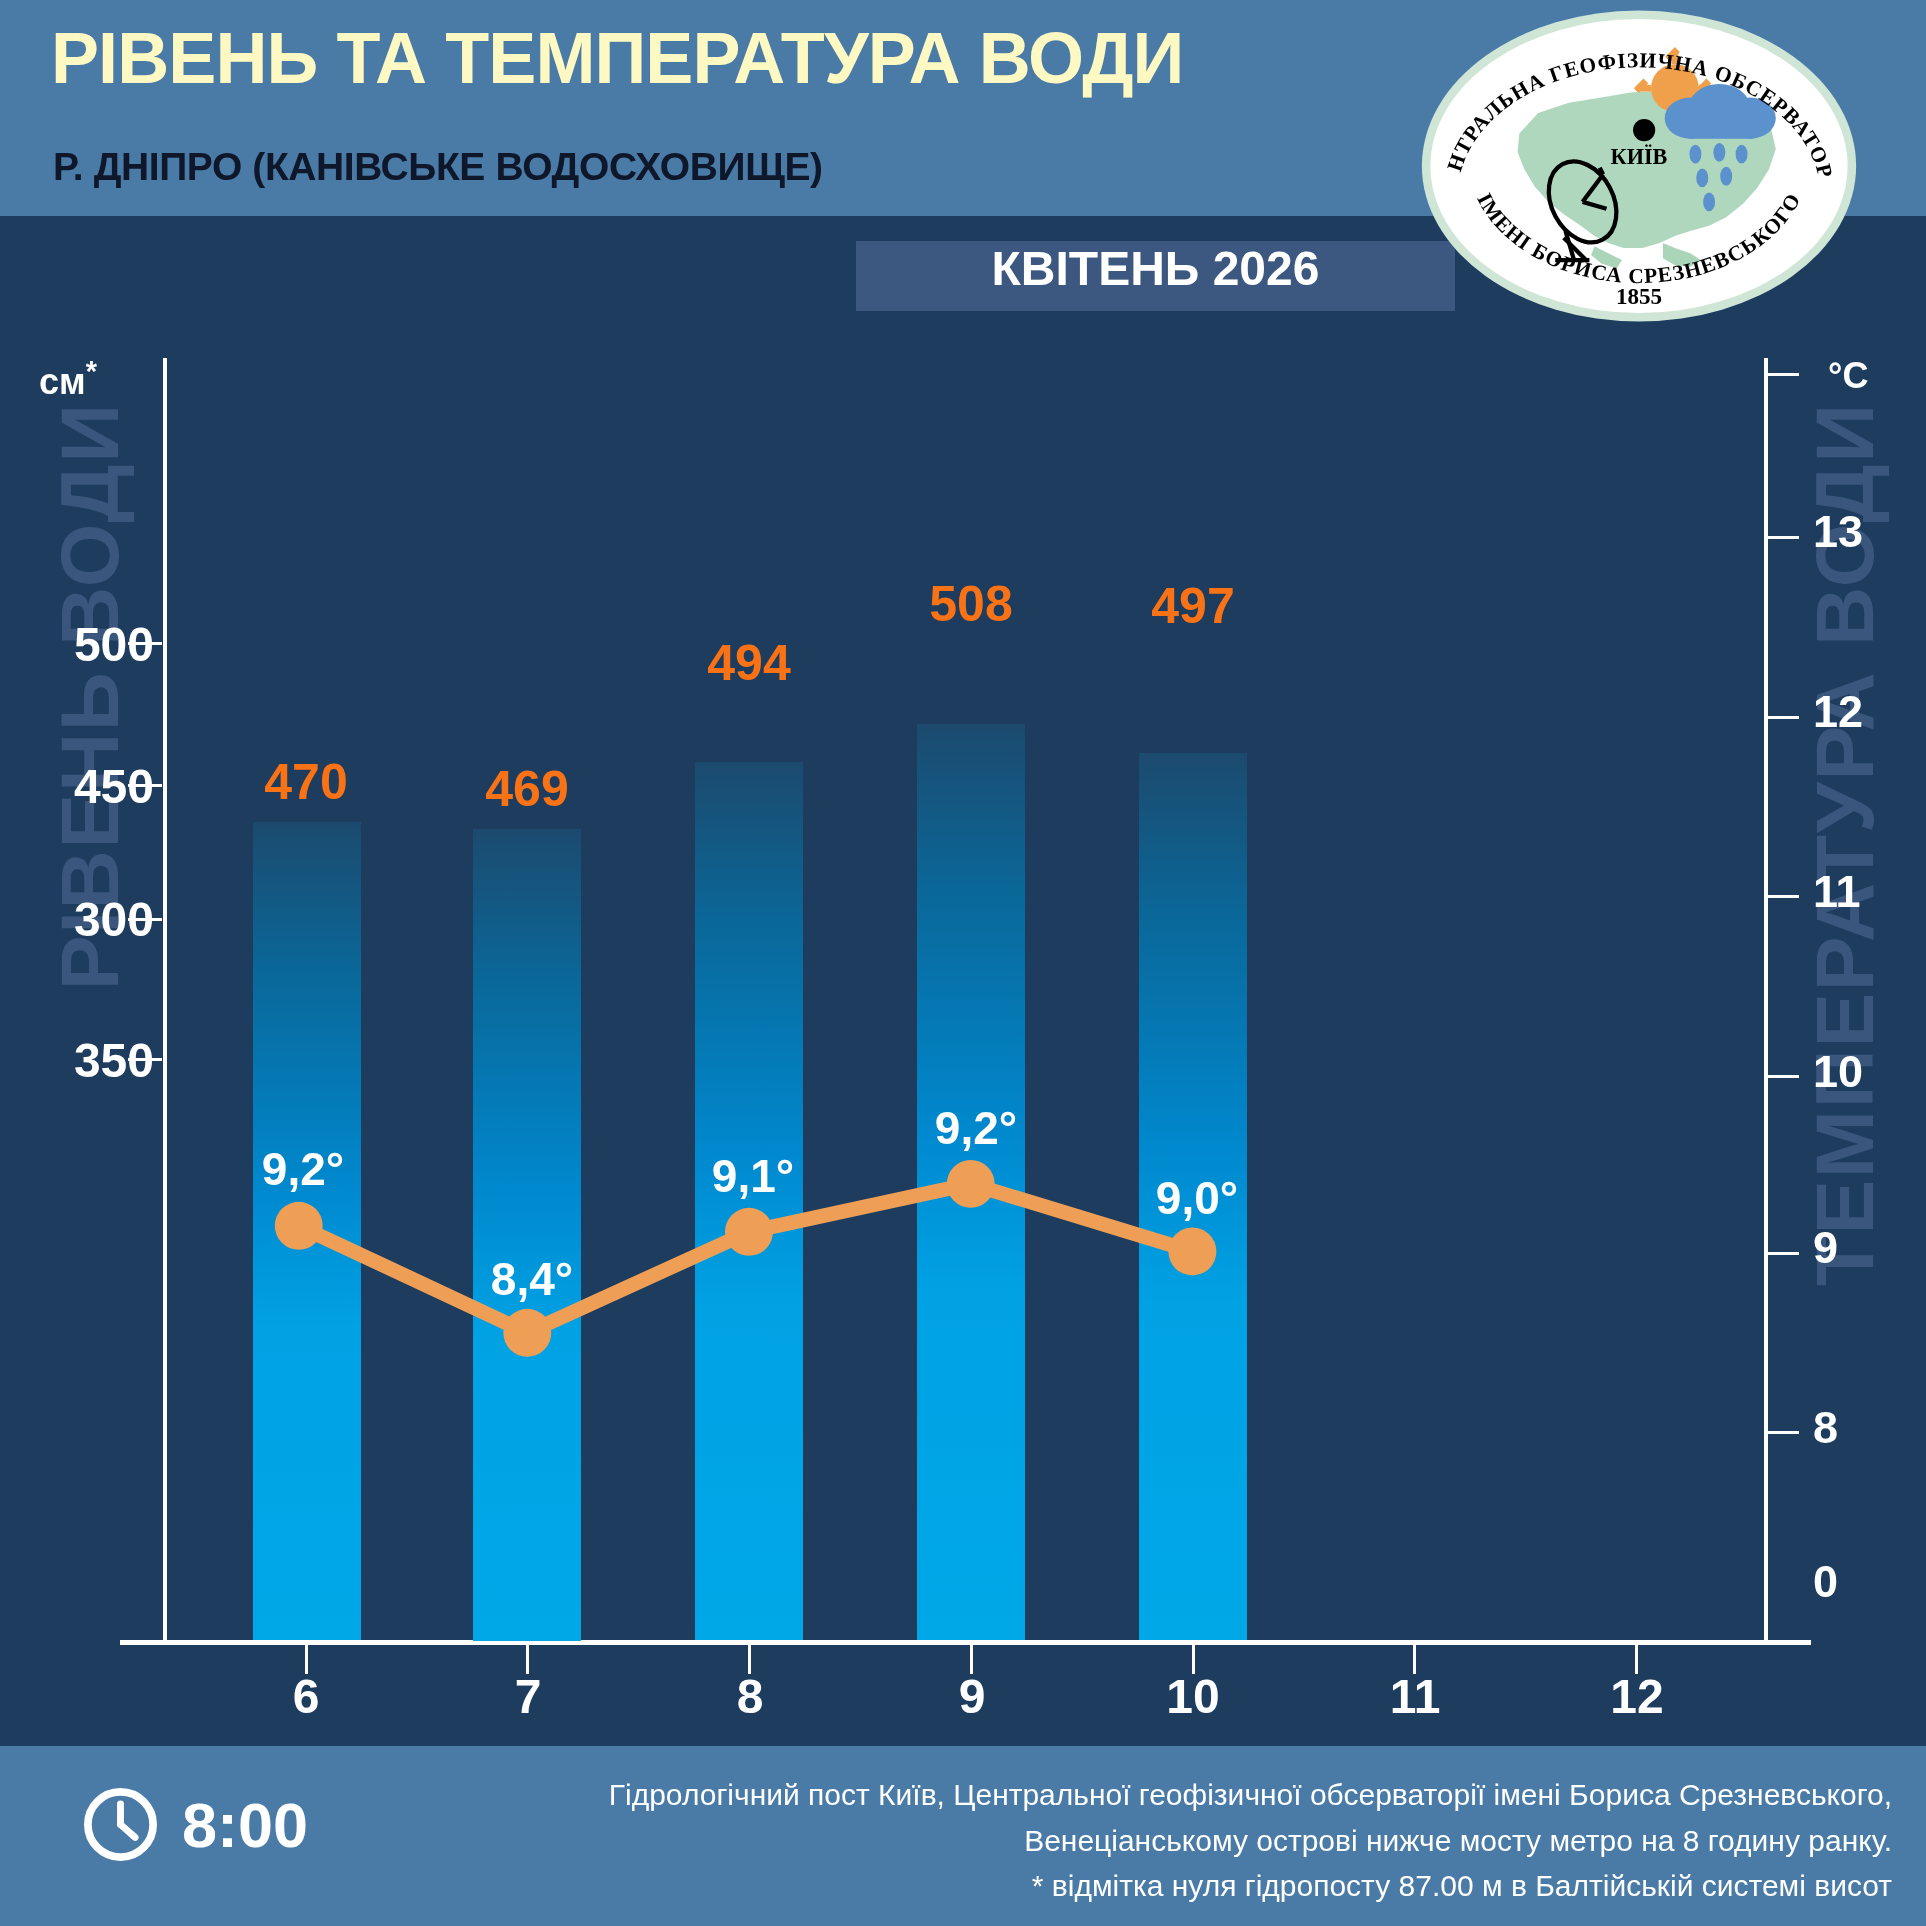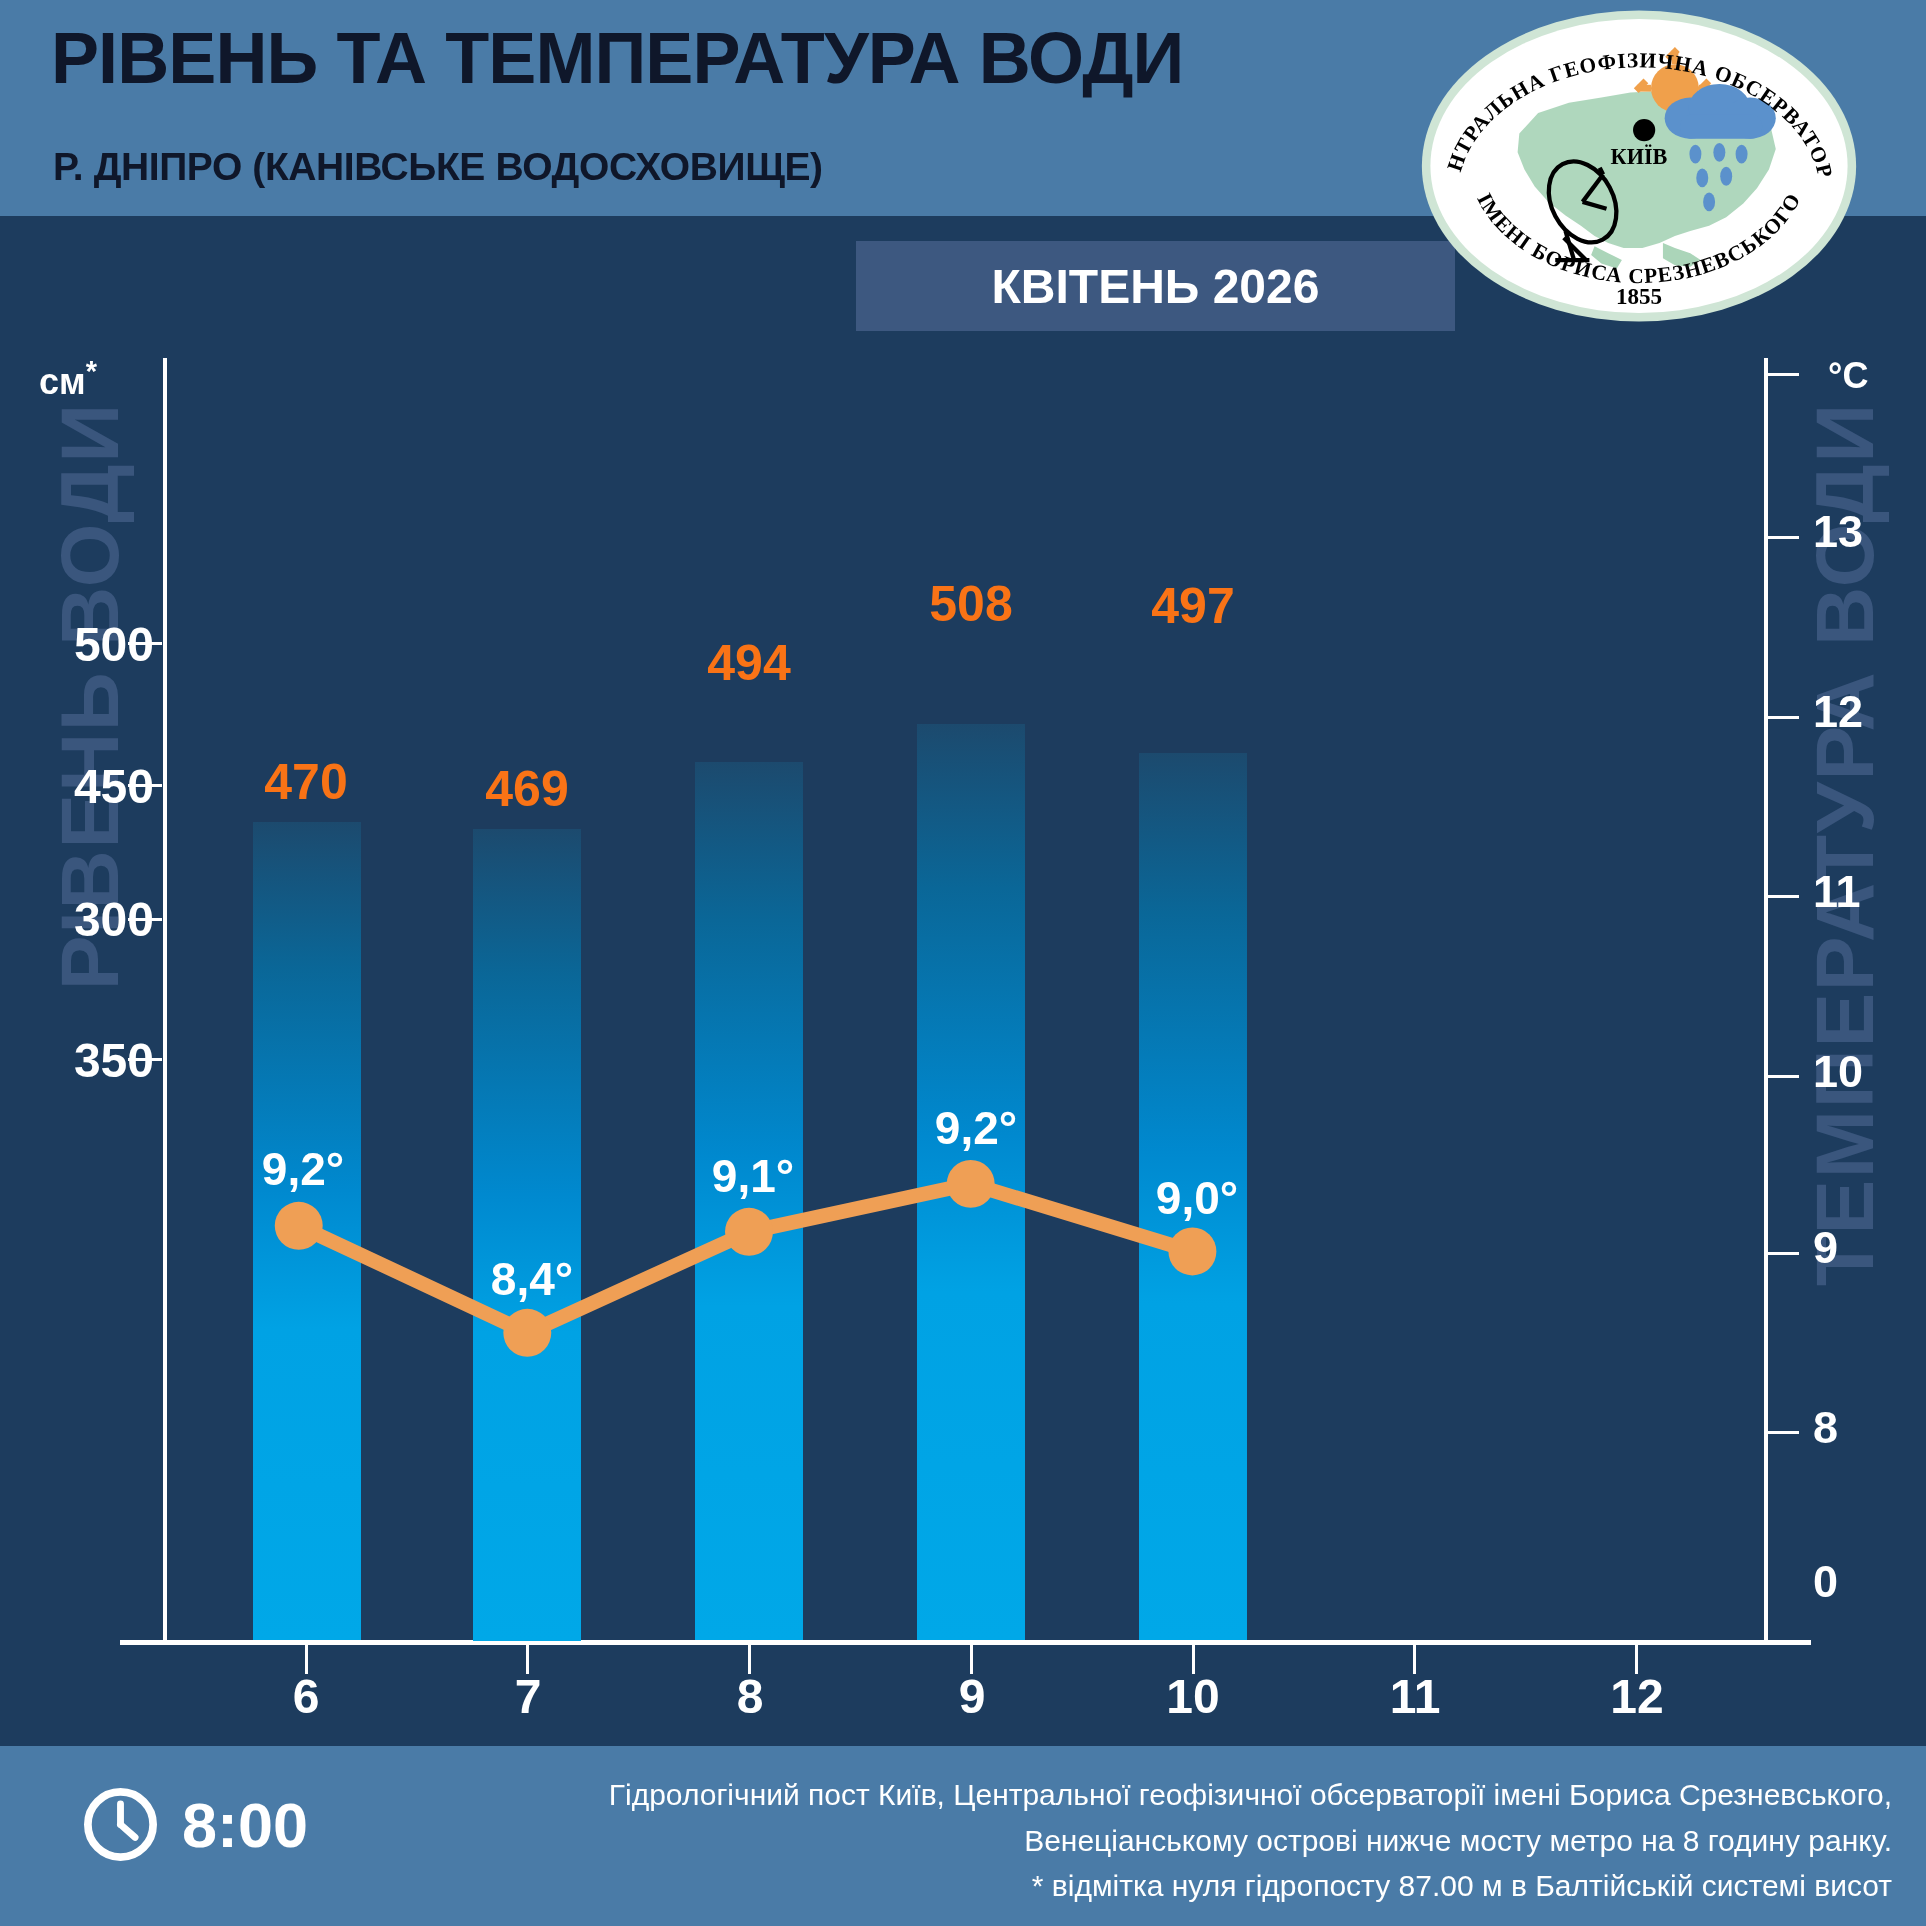--- a/index.html
+++ b/index.html
@@ -4,29 +4,29 @@
 <style>
   html,body{margin:0;padding:0;background:#1d3c5e;}
   *{box-sizing:border-box;}
   body{font-family:"Liberation Sans",sans-serif;}
 
   .page{position:relative;width:1926px;height:1926px;overflow:hidden;background:#1d3c5e;}
 
   
   .header{position:absolute;left:0;top:0;width:1926px;height:216px;background:#4a7ba7;}
   .title{position:absolute;left:51px;top:22px;width:1335px;
-         font-size:72px;font-weight:bold;color:#0f172a;letter-spacing:-0.9px;line-height:1.0;
+         font-size:72px;font-weight:bold;color:#fef9c3;letter-spacing:-0.9px;line-height:1.0;
          white-space:nowrap;}
   .subtitle{position:absolute;left:53px;top:147px;width:1335px;
          font-size:39px;font-weight:bold;color:#0f172a;letter-spacing:-0.4px;line-height:1.0;
          white-space:nowrap;}
 
   
-  .month-banner{position:absolute;left:856px;top:241px;width:599px;height:90px;
-        background:#3d5880;display:flex;align-items:center;justify-content:center;}
+  .month-banner{position:absolute;left:856px;top:241px;width:599px;height:70px;
+        background:#3d5880;display:flex;justify-content:center;}
   .month-banner .txt{font-size:48px;font-weight:bold;color:#ffffff;letter-spacing:0px;}
 
   
   .logo{position:absolute;left:1418px;top:6.8px;width:442px;height:318px;}
 
   .unit-left{position:absolute;left:39px;top:355px;font-size:36px;font-weight:bold;color:#fff;}
   .unit-left sup{font-size:29px;}
   .unit-right{position:absolute;left:1828px;top:355px;font-size:36px;font-weight:bold;color:#fff;}
 
   .wm{position:absolute;color:#3a567d;font-weight:bold;letter-spacing:1.7px;

